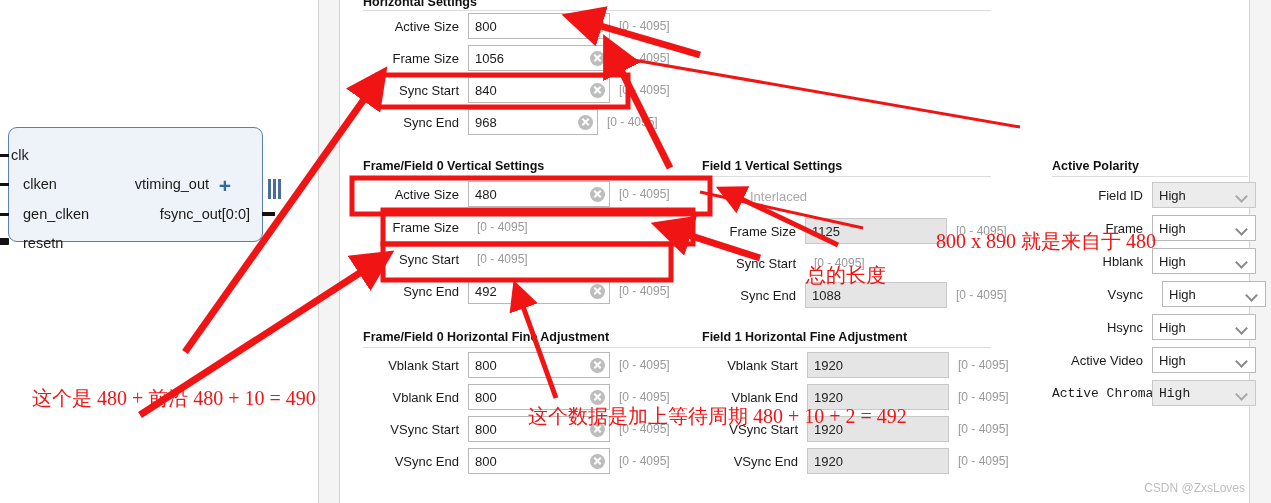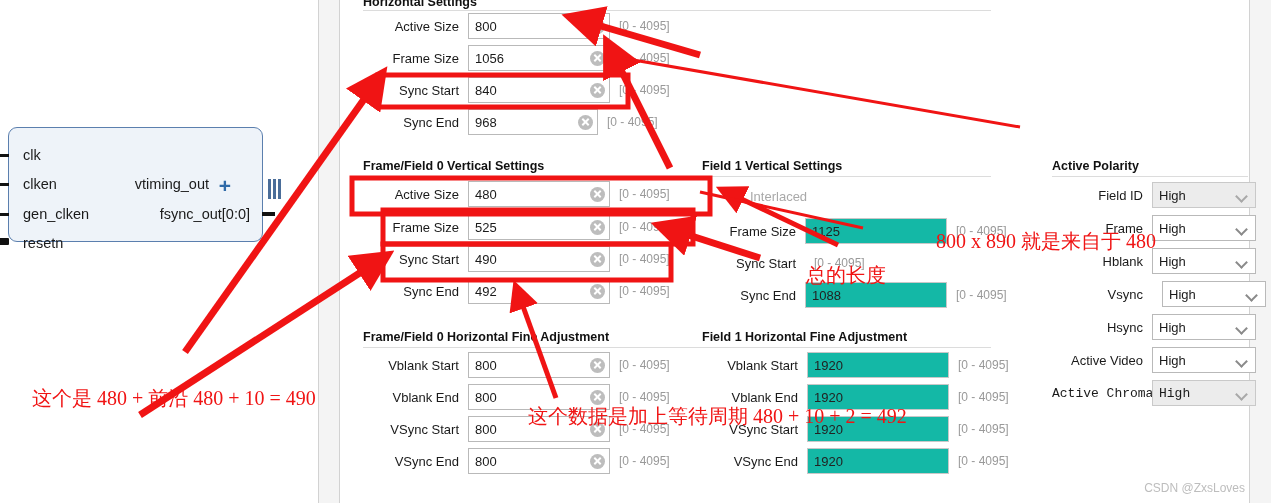--- a/index.html
+++ b/index.html
@@ -35,21 +35,21 @@
 
   
   .grp-title{ position:absolute; font-size:12.5px; font-weight:bold; color:#111; white-space:nowrap;}
   .grp-rule{ position:absolute; height:1px; background:#dcdcdc;}
 
   
   .frow{ position:absolute; height:26px; display:flex; align-items:center;}
   .flabel{ font-size:13px; color:#1a1a1a; text-align:right; white-space:nowrap; padding-right:9px;}
   .fbox{ position:relative; height:26px; border:1px solid #b9b9b9; background:#fff;
          display:flex; align-items:center; padding:0 4px 0 6px;}
-  .fbox.disabled{ background:#14b8a6; border-color:#c8c8c8;}
+  .fbox.disabled{ background:#e5e5e5; border-color:#c8c8c8;}
   .fbox input{ border:none; outline:none; background:transparent; font-family:inherit;
         font-size:13px; color:#1a1a1a; width:100%; padding:0; height:22px;}
   .fbox.disabled input{ color:#222;}
   .clearicon{ width:15px; height:15px; border-radius:50%; background:#bdbdbd; position:relative;
         flex:0 0 15px; margin-left:4px;}
   .clearicon:before,.clearicon:after{ content:""; position:absolute; left:3px; top:6.5px;
         width:9px; height:2px; background:#fff;}
   .clearicon:before{ transform:rotate(45deg);} .clearicon:after{ transform:rotate(-45deg);}
   .frange{ font-size:12px; color:#999; margin-left:9px; white-space:nowrap;}
 
@@ -76,21 +76,21 @@
 </style>
 </head>
 <body>
 
 <div id="ip-symbol">
   <span class="pin-left" style="top:26px;"></span>
   <span class="pin-left" style="top:55px;"></span>
   <span class="pin-left" style="top:85px;"></span>
   <span class="pin-left-thick" style="top:110px;"></span>
 
-  <span class="port" style="left:14px; top:19px;">clk</span>
+  <span class="port" style="left:2px; top:19px;">clk</span>
   <span class="port" style="left:14px; top:48px;">clken</span>
   <span class="port" style="left:14px; top:78px;">gen_clken</span>
   <span class="port" style="left:14px; top:107px;">resetn</span>
 
   <span class="port" style="right:53px; top:48px;">vtiming_out</span>
   <span class="port" style="right:12px; top:78px;">fsync_out[0:0]</span>
 
   <span class="plusbox" style="right:31px; top:47px;">+</span>
   <span class="bus-right" style="top:51px;"><i></i><i></i><i></i></span>
   <span class="pin-right" style="top:84px;"></span>
@@ -146,33 +146,25 @@
   <span class="flabel" style="width:105px;">Active Size</span>
   <span class="fbox" style="width:142px;">
     <input value="480" style="">
     <span class="clearicon"></span>
   </span>
   <span class="frange">[0 - 4095]</span>
 </div>
 
 <div class="frow" style="left:363px; top:214px;">
   <span class="flabel" style="width:105px;">Frame Size</span>
-  <span class="fbox" style="width:142px;">
-    <input value="525" style="">
-    <span class="clearicon"></span>
-  </span>
   <span class="frange">[0 - 4095]</span>
 </div>
 
 <div class="frow" style="left:363px; top:246px;">
   <span class="flabel" style="width:105px;">Sync Start</span>
-  <span class="fbox" style="width:142px;">
-    <input value="490" style="">
-    <span class="clearicon"></span>
-  </span>
   <span class="frange">[0 - 4095]</span>
 </div>
 
 <div class="frow" style="left:363px; top:278px;">
   <span class="flabel" style="width:105px;">Sync End</span>
   <span class="fbox" style="width:142px;">
     <input value="492" style="">
     <span class="clearicon"></span>
   </span>
   <span class="frange">[0 - 4095]</span>

